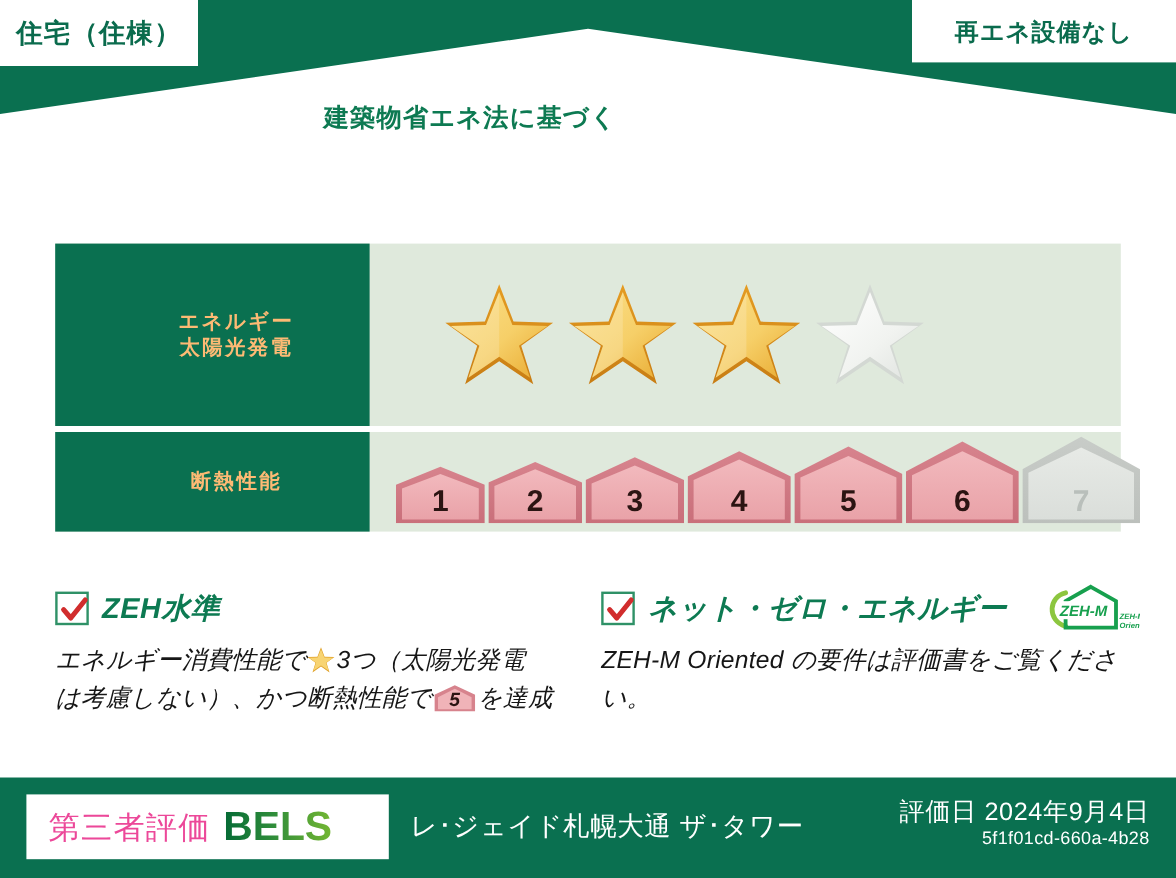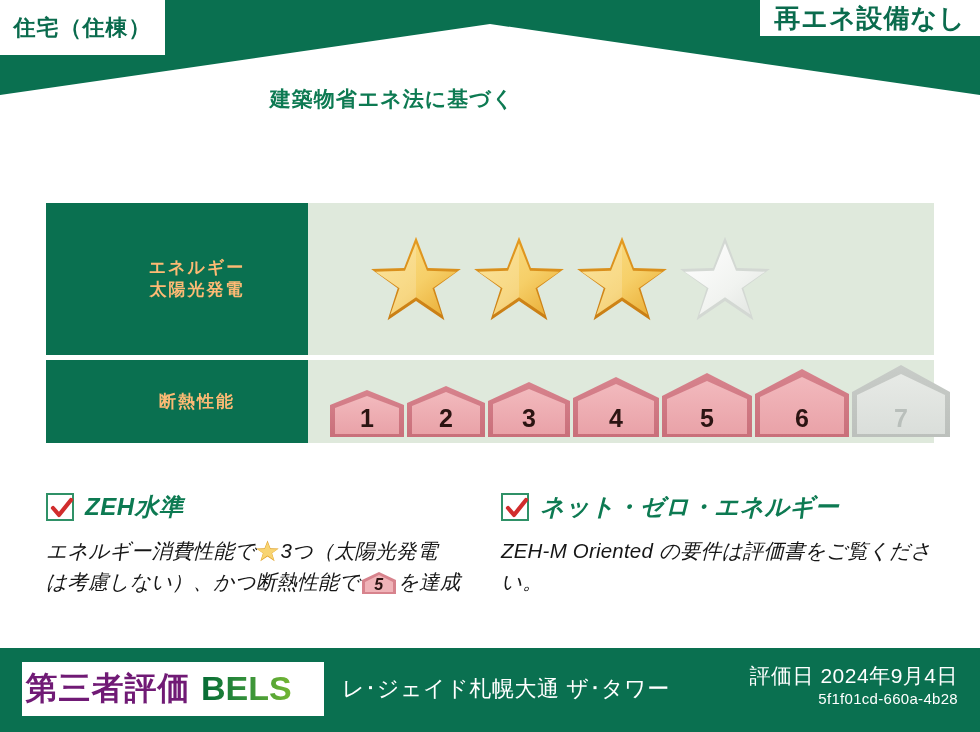--- a/index.html
+++ b/index.html
@@ -26,21 +26,21 @@
   .corner-tag{
     position:absolute;
     background:#ffffff;
     color:#0a6b4d;
     font-weight:bold;
     display:flex;align-items:center;justify-content:center;
     letter-spacing:1px;
     z-index:6;
   }
   #tag-left{ left:0; top:0; width:165px; height:55px; font-size:22px; }
-  #tag-right{ right:0; top:0; width:220px; height:36px; font-size:26px;margin-left:16px; }
+  #tag-right{ right:0; top:0; width:220px; height:52px; font-size:20px;margin-left:16px; }
 
   
   #title-block{
     position:absolute;left:0;top:86px;width:784px;
     text-align:center;z-index:5;
   }
   #title-sub{
     font-size:21px;font-weight:bold;color:#0d7a52;
     letter-spacing:1px;line-height:1.2;
   }
@@ -137,21 +137,21 @@
   #footer{
     position:absolute;left:0;bottom:0;width:980px;height:84px;
     z-index:6;
   }
   #bels-plate{
     position:absolute;left:22px;top:14px;
     width:302px;height:54px;background:#ffffff;
     display:flex;align-items:center;justify-content:center;gap:10px;
   }
   #bels-jp{
-    font-size:32px;font-weight:bold;color:#701a75;letter-spacing:1px;
+    font-size:26px;font-weight:normal;color:#ec4899;letter-spacing:1px;
   }
   #bels-mark{display:block;}
   #building-name{
     position:absolute;left:342px;top:26px;
     color:#ffffff;font-size:22px;letter-spacing:0.6px;
   }
   #eval-date{
     position:absolute;right:22px;top:14px;
     color:#ffffff;font-size:21px;text-align:right;letter-spacing:0.5px;
   }
@@ -347,20 +347,30 @@
     </div>
 
     <div class="crit-col" id="crit-right">
       <div class="crit-head">
         <span class="chk">
           <svg width="24" height="24" viewBox="0 0 24 24">
             <path d="M3 12 L9 19 L21 4" stroke="#d12d2d" stroke-width="4.2" fill="none" stroke-linecap="round" stroke-linejoin="round"></path>
           </svg>
         </span>
         <span class="crit-title">ネット・ゼロ・エネルギー</span>
+        <span id="zehm-logo">
+          <svg width="92" height="44" viewBox="0 0 92 44">
+            <path d="M30 9 C16 12 14 32 30 37" stroke="#8cc63f" stroke-width="4" fill="none" stroke-linecap="round"></path>
+            <polygon points="51,4 72,16 72,38 30,38 30,16" fill="none" stroke="#17a04e" stroke-width="3.2"></polygon>
+            <rect x="25" y="16" width="40" height="15" fill="#ffffff"></rect>
+            <text x="45" y="28" font-family="Liberation Sans, sans-serif" font-size="12.5" font-weight="bold" fill="#17a04e" text-anchor="middle">ZEH-M</text>
+            <text x="75" y="31" font-family="Liberation Sans, sans-serif" font-size="6.4" font-weight="bold" fill="#17a04e">ZEH-M</text>
+            <text x="75" y="38" font-family="Liberation Sans, sans-serif" font-size="6.4" font-weight="bold" fill="#17a04e">Oriented</text>
+          </svg>
+        </span>
       </div>
       <div class="crit-body">ZEH-M Oriented の要件は評価書をご覧ください。</div>
     </div>
   </div>
 
   <div id="footer">
     <div id="bels-plate">
       <span id="bels-jp">第三者評価</span>
       <svg id="bels-mark" width="120" height="38" viewBox="0 0 120 38">
         <defs>

